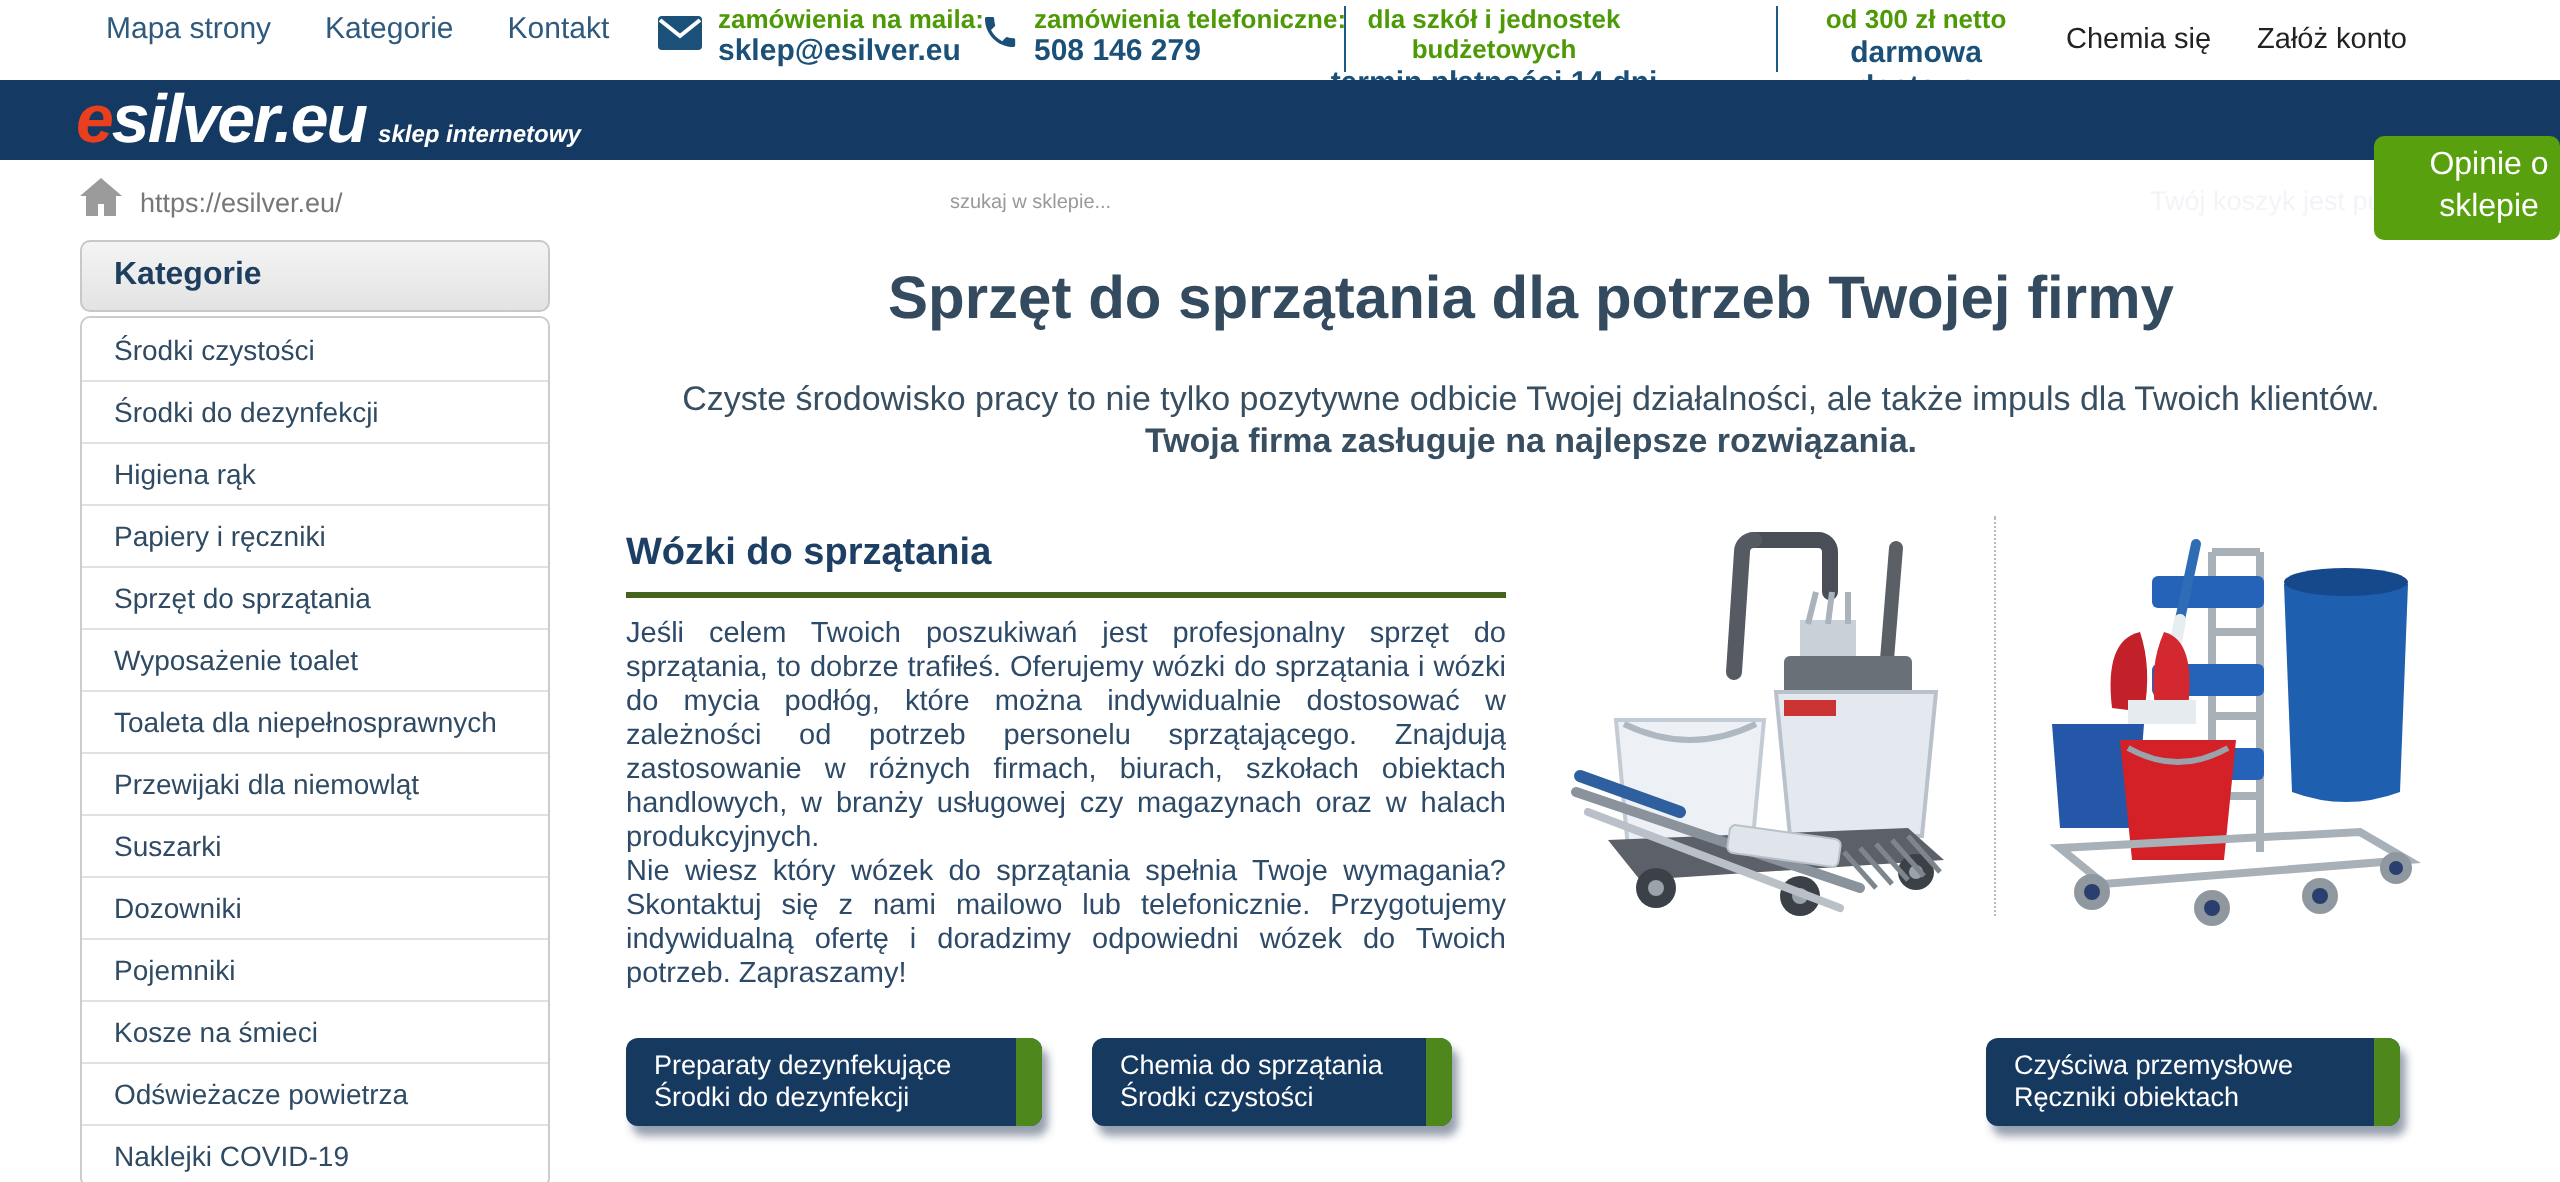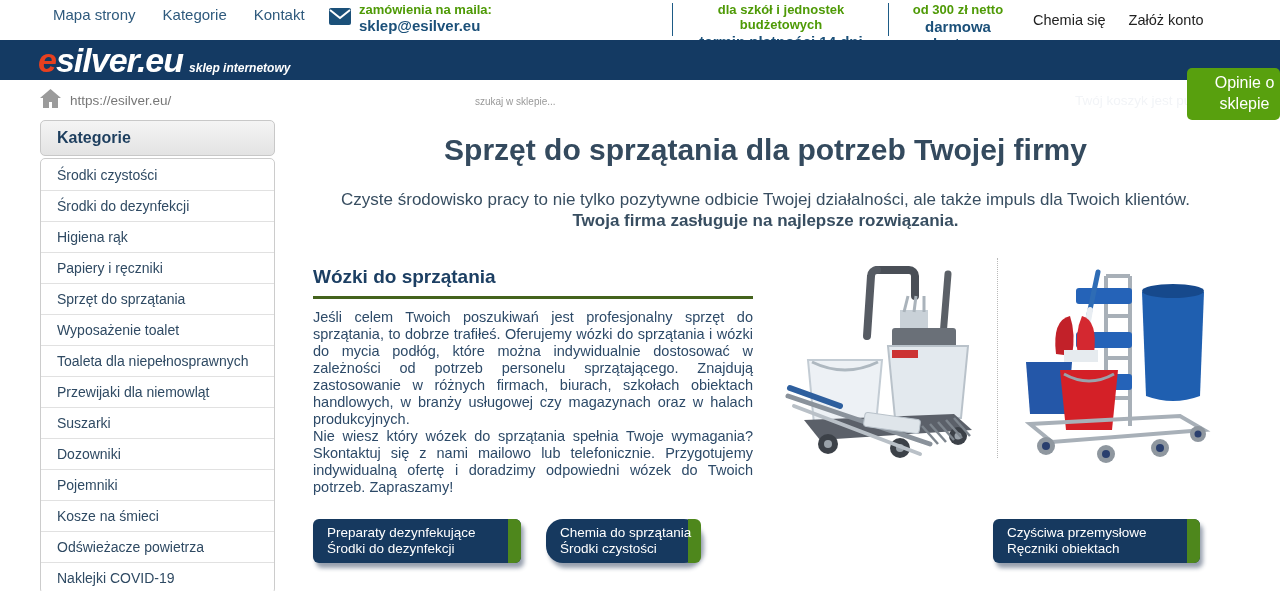--- a/index.html
+++ b/index.html
@@ -69,21 +69,21 @@
   .img-right { left:1010px; width:210px; height:205px; }
   .img-divider { position:absolute; left:997px; top:258px; height:200px; width:0; border-left:1px dotted #b9b9b9; }
 
   
   .tile { position:absolute; top:519px; height:44px; background:#16395f; border-radius:6px;
           box-shadow:3px 5px 4px rgba(25,45,75,.45); color:#fff; display:flex; flex-direction:column;
           justify-content:center; padding-left:14px; cursor:pointer; }
   .tile span { font-size:13.5px; line-height:16px; position:relative; z-index:2; }
   .tile-stripe { position:absolute; right:0; top:0; bottom:0; width:13px; background:#4e871c; border-radius:0 6px 6px 0; }
   .tile-1 { left:313px; width:208px; }
-  .tile-2 { left:546px; width:155px;border-radius:17px; }
+  .tile-2 { left:546px; width:180px; }
   .tile-3 { left:762px; width:194px; }
   .tile-4 { left:993px; width:207px; }
 </style>
 </head>
 <body>
 
 <div class="page">
 
   <div class="topbar">
     <div class="nav-links">
@@ -98,24 +98,35 @@
             <rect x="1" y="1" width="22" height="17" rx="2" fill="#1b5079"></rect>
             <polyline points="2,3 12,11 22,3" fill="none" stroke="#fff" stroke-width="2"></polyline>
           </svg>
       </span>
       <span class="info-txt">
         <span class="info-label">zamówienia na maila:</span>
         <span class="info-value">sklep@esilver.eu</span>
       </span>
     </div>
 
+    <div class="info-block" style="left:490px">
+      <span>
+        <svg width="20" height="20" viewBox="0 0 24 24">
+            <path fill="#1b5079" d="M6.6 10.8c1.5 2.9 3.8 5.2 6.7 6.7l2.2-2.2c.3-.3.7-.4 1-.2 1.1.4 2.3.6 3.6.6.6 0 1 .4 1 1V20c0 .6-.4 1-1 1C10.6 21 3 13.4 3 4c0-.6.4-1 1-1h3.5c.6 0 1 .4 1 1 0 1.3.2 2.5.6 3.6.1.3 0 .7-.2 1l-2.3 2.2z"></path>
+          </svg>
+      </span>
+      <span class="info-txt">
+        <span class="info-label">zamówienia telefoniczne:</span>
+        <span class="info-value">508 146 279</span>
+      </span>
+    </div>
 
     <div class="v-sep" style="left:672px"></div>
 
-    <div class="center-block" style="left:683px; width:196px;">
+    <div class="center-block" style="left:649px; width:196px;">
       <div class="info-label">dla szkół i jednostek budżetowych</div>
       <div class="info-value">termin płatności 14 dni</div>
     </div>
 
     <div class="v-sep" style="left:888px"></div>
 
     <div class="center-block" style="left:897px; width:122px;">
       <div class="info-label">od 300 zł netto</div>
       <div class="info-value">darmowa dostawa</div>
     </div>

